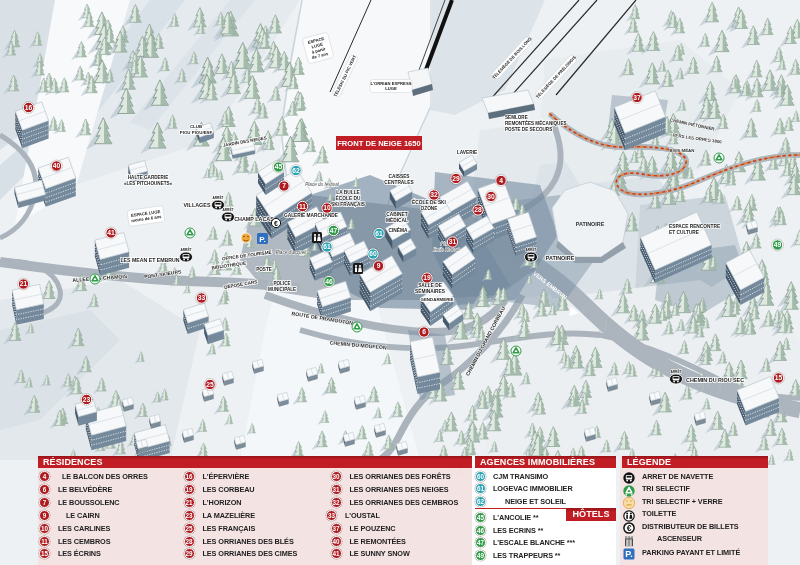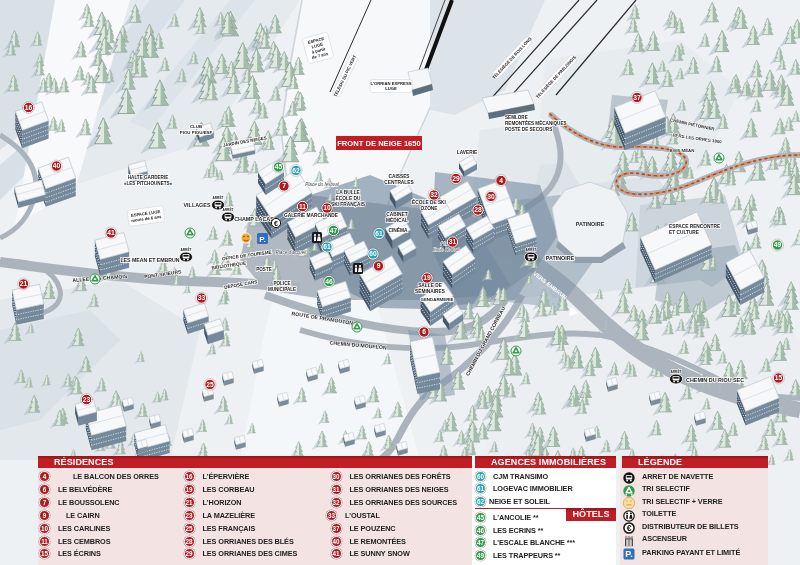--- a/index.html
+++ b/index.html
@@ -1,19 +1,19 @@
 <!DOCTYPE html>
 <html><head><meta charset="utf-8">
 <style>
 html,body{margin:0;padding:0;background:#fff}
 *{box-sizing:border-box}
 body{width:800px;height:565px;font-family:"Liberation Sans",sans-serif;overflow:hidden}
 .stage{position:relative;width:800px;height:565px;background:#edf0f3}
 .panel{position:absolute;}
-.hdr{position:absolute;height:12px;background:linear-gradient(#971318,#c01e24 30%,#c01e24);color:#fff;font-weight:bold;font-size:9px;line-height:12.5px;padding-left:16px;letter-spacing:0.1px}
+.hdr{position:absolute;height:12px;background:linear-gradient(#971318,#c01e24 30%,#c01e24);color:#fff;font-weight:bold;font-size:9px;line-height:12.5px;padding-left:5px;letter-spacing:0.1px}
 .row{position:absolute;height:13px;display:flex;align-items:center}
 .num{width:11px;height:11px;border-radius:50%;color:#fff;font-size:6.3px;font-weight:bold;text-align:center;line-height:9.7px;border:1px solid #fff;box-shadow:0 0 0 0.5px rgba(70,20,20,.35);flex:0 0 11px}
 .lbl{font-size:7.3px;font-weight:bold;color:#222;margin-left:8px;white-space:nowrap;letter-spacing:-0.1px}
 </style></head>
 <body>
 <div class="stage">
 
 <svg width="800" height="565" viewBox="0 0 800 565" style="position:absolute;left:0;top:0">
 <defs>
 <g id="t">
@@ -1673,21 +1673,21 @@
         <text x="373" y="256.3" font-size="6.7" font-weight="bold" fill="#fff" text-anchor="middle">60</text>
       </g>
 </svg>
 
 <div class="panel" style="left:38px;top:456px;width:434px;height:109px;background:rgba(244,226,226,0.96)"></div>
 
 <div class="hdr" style="left:38px;top:456px;width:434px">RÉSIDENCES</div>
 
 <div class="row" style="left:39px;top:470px">
       <span class="num" style="background:#b01b20">4</span>
-      <span class="lbl" style="margin-left:23px">LE BALCON DES ORRES</span>
+      <span class="lbl" style="margin-left:12px">LE BALCON DES ORRES</span>
     </div>
 
 <div class="row" style="left:39px;top:482.9px">
       <span class="num" style="background:#b01b20">6</span>
       <span class="lbl" style="margin-left:8px">LE BELVÉDÈRE</span>
     </div>
 
 <div class="row" style="left:39px;top:495.8px">
       <span class="num" style="background:#b01b20">7</span>
       <span class="lbl" style="margin-left:8px">LE BOUSSOLENC</span>
@@ -1753,21 +1753,21 @@
       <span class="lbl" style="margin-left:8px">LES ORRIANES DES FORÊTS</span>
     </div>
 
 <div class="row" style="left:330.5px;top:482.9px">
       <span class="num" style="background:#b01b20">31</span>
       <span class="lbl" style="margin-left:8px">LES ORRIANES DES NEIGES</span>
     </div>
 
 <div class="row" style="left:330.5px;top:495.8px">
       <span class="num" style="background:#b01b20">32</span>
-      <span class="lbl" style="margin-left:8px">LES ORRIANES DES SOURCES</span>
+      <span class="lbl" style="margin-left:8px">LES ORRIANES DES CEMBROS</span>
     </div>
 
 <div class="row" style="left:326px;top:508.7px">
       <span class="num" style="background:#b01b20">33</span>
       <span class="lbl" style="margin-left:8px">L'OUSTAL</span>
     </div>
 
 <div class="row" style="left:330.5px;top:521.6px">
       <span class="num" style="background:#b01b20">37</span>
       <span class="lbl" style="margin-left:8px">LE POUZENC</span>
@@ -1792,21 +1792,21 @@
       <span class="lbl" style="margin-left:7px">CJM TRANSIMO</span>
     </div>
 
 <div class="row" style="left:475px;top:482.2px">
       <span class="num" style="background:#2aa3b5">61</span>
       <span class="lbl" style="margin-left:7px">LOGEVAC IMMOBILIER</span>
     </div>
 
 <div class="row" style="left:475px;top:494.9px">
       <span class="num" style="background:#2aa3b5">62</span>
-      <span class="lbl" style="margin-left:3px">NEIGE ET SOLEIL</span>
+      <span class="lbl" style="margin-left:19px">NEIGE ET SOLEIL</span>
     </div>
 
 <div class="panel" style="left:475px;top:507.5px;width:141px;height:1.5px;background:#c01e24"></div>
 
 <div class="hdr" style="left:566px;top:507.5px;width:50px;height:13px;text-align:center;padding-left:0;line-height:13.5px">HÔTELS</div>
 
 <div class="row" style="left:475px;top:511px">
       <span class="num" style="background:#2e9c48">45</span>
       <span class="lbl" style="margin-left:7px">L'ANCOLIE **</span>
     </div>
@@ -1883,21 +1883,21 @@
 
 <div class="row" style="left:623px;top:532px">
       <span style="flex:0 0 12px;height:12px"><svg width="12" height="12" viewBox="0 0 12 12">
           <rect x="2" y="1.6" width="8" height="9.6" fill="#4d4d4d"></rect>
           <rect x="2" y="1.6" width="8" height="2" fill="#9a9a9a"></rect>
           <rect x="3.2" y="4.4" width="2.4" height="6.8" fill="#c9c9c9"></rect>
           <rect x="6.4" y="4.4" width="2.4" height="6.8" fill="#c9c9c9"></rect>
           <path d="M4.4 1 L5.2 2.4 L3.6 2.4 Z" fill="#fff"></path>
           <path d="M7.6 2.6 L8.4 1.2 L6.8 1.2 Z" fill="#fff"></path>
         </svg></span>
-      <span class="lbl" style="margin-left:7px">ASCENSEUR</span>
+      <span class="lbl" style="margin-left:22px">ASCENSEUR</span>
     </div>
 
 <div class="row" style="left:623px;top:545.5px">
       <span style="flex:0 0 12px;height:12px"><svg width="12" height="12" viewBox="0 0 12 12">
           <rect x="0.5" y="0.5" width="11" height="11" rx="1.5" fill="#2f6fbe"></rect>
           <text x="6" y="9.4" font-size="9" font-weight="bold" fill="#fff" text-anchor="middle" font-family="Liberation Sans">P.</text>
         </svg></span>
       <span class="lbl" style="margin-left:7px">PARKING PAYANT ET LIMITÉ</span>
     </div>
 </div>

